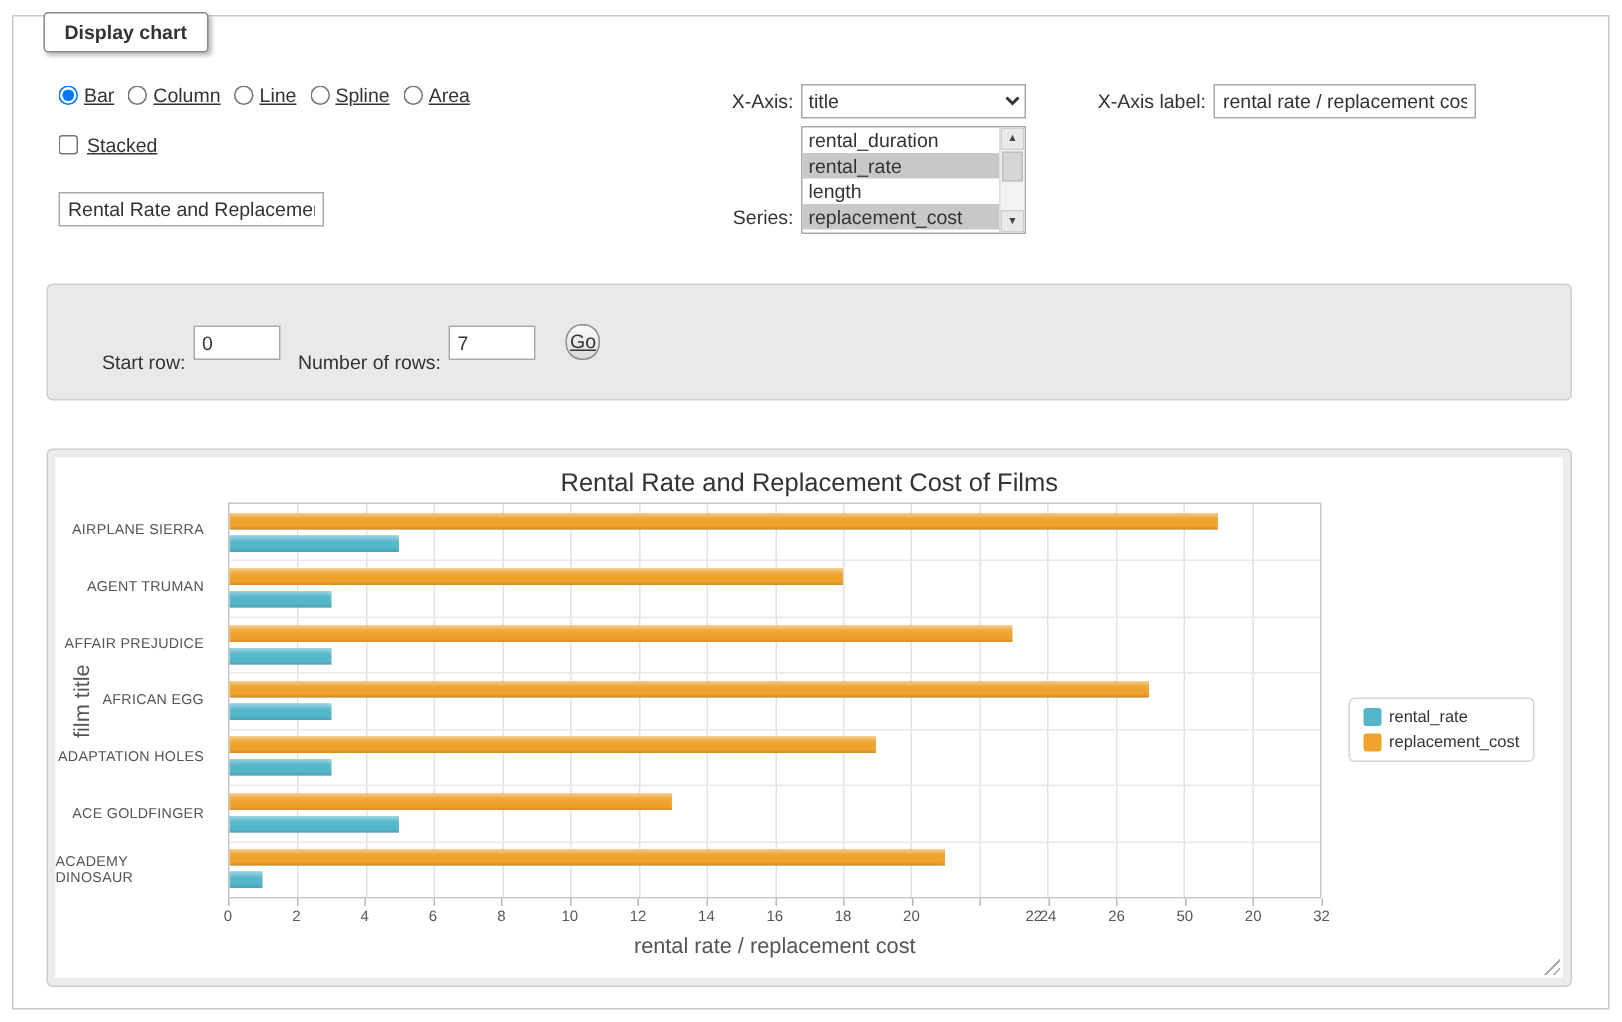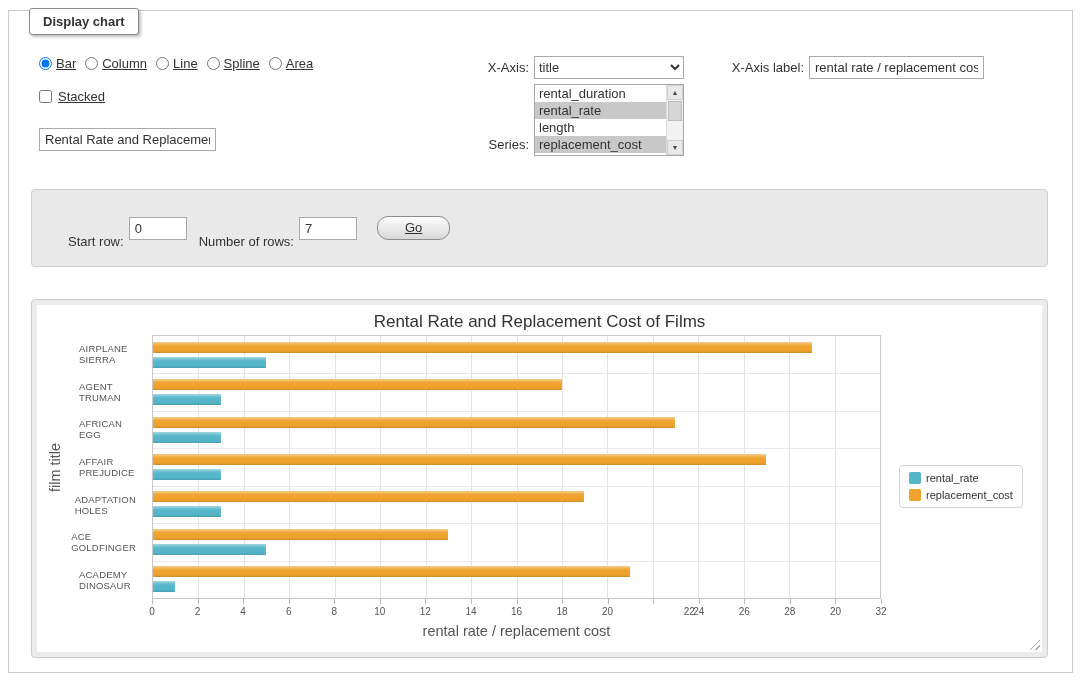--- a/index.html
+++ b/index.html
@@ -55,38 +55,38 @@
   .sb-thumb { position:absolute; top:16px; left:1px; width:14px; height:20px; background:#d6d6d6; border:1px solid #bdbdbd; cursor:pointer; }
   
   .rows-box {
     margin-top:28px; background:#e9e9e9; border:1px solid #cfcfcf; border-radius:4px;
     height:78px; display:flex; align-items:center; padding-left:36px;
   }
   .rows-box .lbl { margin-right:5px;margin-top:26px; }
   .rows-box input[type=text] { width:58px; }
   .rows-box .lbl2 { margin-left:12px; }
   .go-btn {
-    margin-left:20px; padding:3px 27px 4px; border:1px solid #8e8e8e; border-radius:11px;
+    margin-left:20px; padding:3px 2px 4px; border:1px solid #8e8e8e; border-radius:11px;
     background:linear-gradient(to bottom,#fdfdfd,#d8d8d8); font-size:13px; color:#333;
     font-family:"Liberation Sans", sans-serif; cursor:pointer;text-decoration:underline;
   }
   
   .chart-outer { margin-top:32px; background:#ececec; border:1px solid #ccc; border-radius:4px; padding:5px; }
   .chart { position:relative; background:#fff; height:347px; }
   .chart-title { position:absolute; top:7px; left:0; width:100%; text-align:center; font-size:17px; color:#333; }
   .plot { position:absolute; left:115px; top:30px; width:729px; height:264px; border:1px solid #c8c8c8; background:#fff; }
   .vgrid { position:absolute; top:0; bottom:0; width:1px; background:#e2e2e2; }
   .hgrid { position:absolute; left:0; right:0; height:1px; background:#e8e8e8; }
   .bar-group { position:absolute; left:0; width:100%; display:flex; flex-direction:column; justify-content:center; gap:4px; }
   .bar {
     height:11px;
     box-shadow: inset 0 3px 3px -1px rgba(255,255,255,.45), inset 0 -2px 2px -1px rgba(0,0,0,.15);
   }
   .ycats { position:absolute; left:0; top:30px; width:107px; height:264px; }
-  .ycat { height:37.71px; display:flex; align-items:center; justify-content:flex-end; padding-right:8px; font-size:9.5px; color:#555; letter-spacing:.2px;padding-left:42px; }
+  .ycat { height:37.71px; display:flex; align-items:center; justify-content:flex-end; padding-right:8px; font-size:9.5px; color:#555; letter-spacing:.2px; }
   .xtickmarks { position:absolute; left:115px; top:294px; width:729px; height:5px; }
   .xtickmark { position:absolute; top:0; width:1px; height:5px; background:#b8b8b8; }
   .xticklabels { position:absolute; left:115px; top:301px; width:729px; height:12px; font-size:10px; color:#555; }
   .xticklabel { position:absolute; transform:translateX(-50%); }
   .x-axis-title { position:absolute; left:115px; top:318px; width:729px; text-align:center; font-size:14.5px; color:#555; }
   .y-axis-title {
     position:absolute; left:10px; top:30px; height:264px; display:flex; align-items:center; justify-content:center;
     writing-mode:vertical-rl; transform:rotate(180deg); font-size:14.5px; color:#555;
   }
   .legend {
@@ -179,22 +179,22 @@
     <button class="go-btn">Go</button>
   </div>
 
   <div class="chart-outer">
     <div class="chart">
       <div class="chart-title">Rental Rate and Replacement Cost of Films</div>
       <div class="y-axis-title">film title</div>
       <div class="ycats">
           <div class="ycat">AIRPLANE SIERRA</div>
           <div class="ycat">AGENT TRUMAN</div>
+          <div class="ycat">AFFAIR PREJUDICE</div>
           <div class="ycat">AFRICAN EGG</div>
-          <div class="ycat">AFFAIR PREJUDICE</div>
           <div class="ycat">ADAPTATION HOLES</div>
           <div class="ycat">ACE GOLDFINGER</div>
           <div class="ycat">ACADEMY DINOSAUR</div>
         </div>
       <div class="plot">
           <div class="vgrid" style="left: 6.25%;"></div>
           <div class="vgrid" style="left: 12.5%;"></div>
           <div class="vgrid" style="left: 18.75%;"></div>
           <div class="vgrid" style="left: 25%;"></div>
           <div class="vgrid" style="left: 31.25%;"></div>
@@ -270,21 +270,21 @@
           <span class="xticklabel" style="left: 25%;">8</span>
           <span class="xticklabel" style="left: 31.25%;">10</span>
           <span class="xticklabel" style="left: 37.5%;">12</span>
           <span class="xticklabel" style="left: 43.75%;">14</span>
           <span class="xticklabel" style="left: 50%;">16</span>
           <span class="xticklabel" style="left: 56.25%;">18</span>
           <span class="xticklabel" style="left: 62.5%;">20</span>
           <span class="xticklabel" style="left: 68.75%; margin-left: 36px;">22</span>
           <span class="xticklabel" style="left: 75%;">24</span>
           <span class="xticklabel" style="left: 81.25%;">26</span>
-          <span class="xticklabel" style="left: 87.5%;">28</span>
+          <span class="xticklabel" style="left: 87.5%;">50</span>
           <span class="xticklabel" style="left: 93.75%;">20</span>
           <span class="xticklabel" style="left: 100%;">32</span>
         </div>
       <div class="x-axis-title">rental rate / replacement cost</div>
       <div class="legend">
           <div class="legend-item">
             <span class="legend-swatch" style="background-color: rgb(85, 182, 202);"></span>
             <span>rental_rate</span>
           </div>
           <div class="legend-item">

